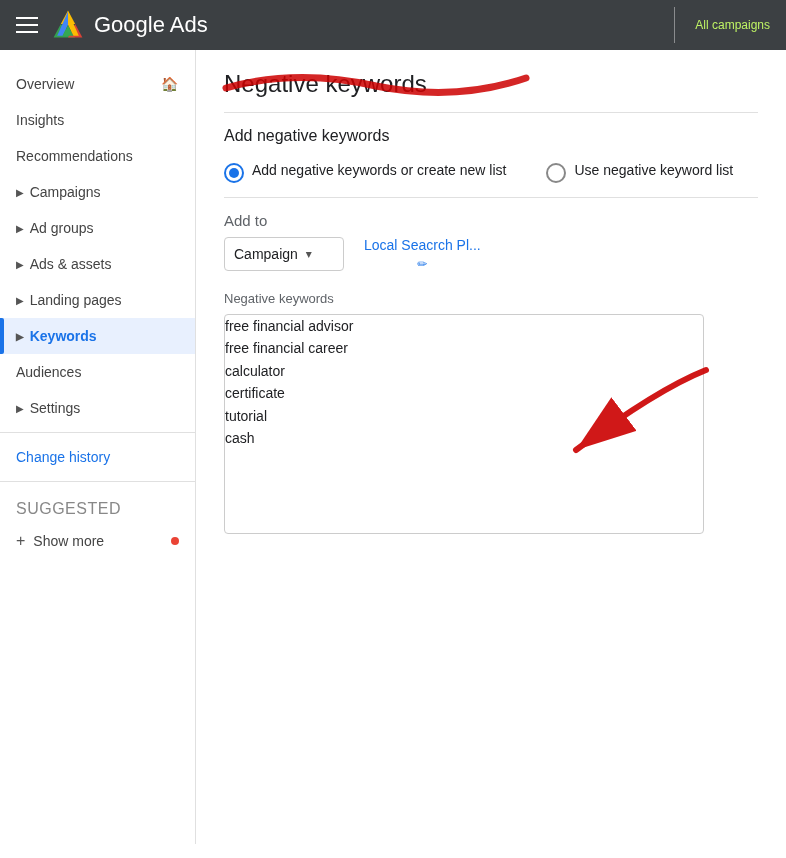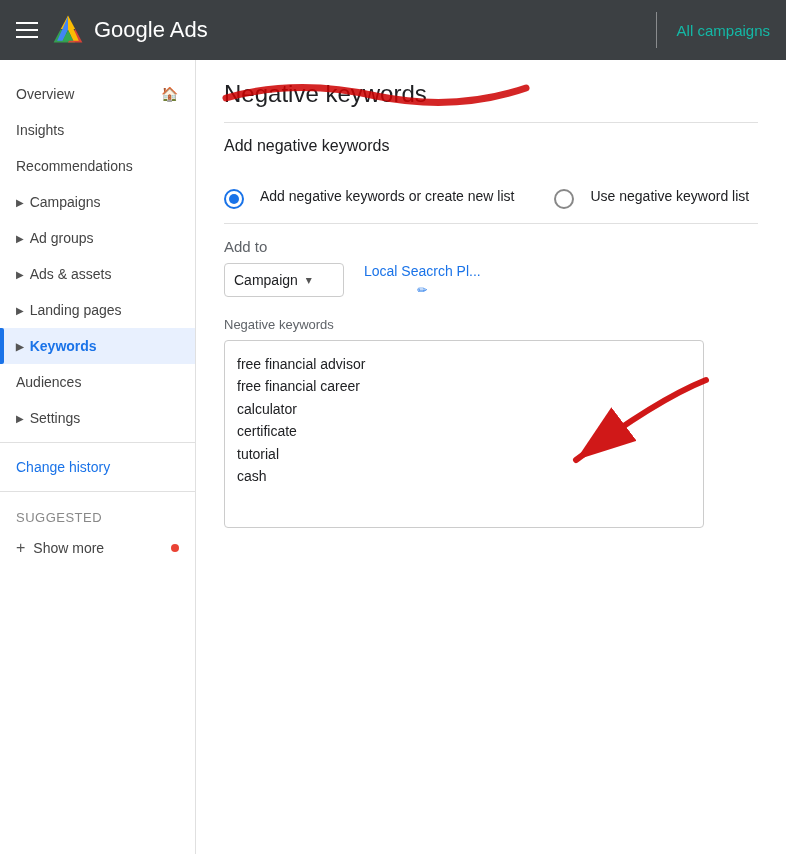--- a/index.html
+++ b/index.html
@@ -1,21 +1,21 @@
 <!DOCTYPE html>
 <html><head>
   <meta charset="utf-8">
   <style>
     * { margin: 0; padding: 0; box-sizing: border-box; }
     body { font-family: Arial, sans-serif; width: 786px; height: 858px; overflow: hidden; background: #fff; }
 
     
     .header {
       background: #3c4043;
-      height: 60px;
+      height: 50px;
       display: flex;
       align-items: center;
       padding: 0 16px;
       color: white;
     }
     .header-left {
       display: flex;
       align-items: center;
       gap: 12px;
     }
@@ -45,22 +45,22 @@
       font-weight: 400;
       color: white;
     }
     .header-divider {
       width: 1px;
       height: 36px;
       background: rgba(255,255,255,0.4);
       margin: 0 20px 0 auto;
     }
     .header-right {
-      font-size: 15px;
-      color: #14b8a6;
+      font-size: 12px;
+      color: #bef264;
       font-weight: 400;
     }
 
     
     .layout {
       display: flex;
       height: calc(858px - 64px);
     }
 
     
@@ -103,21 +103,21 @@
     }
     .sidebar-item .home-icon {
       margin-left: auto;
       color: #1a73e8;
     }
     .sidebar-item.link-style {
       color: #1a73e8;
     }
     .sidebar-section-label {
       padding: 12px 16px 4px;
-      font-size: 13px;
+      font-size: 16px;
       color: #888;
       text-transform: uppercase;
       letter-spacing: 0.5px;
     }
     .sidebar-divider {
       height: 1px;
       background: #e0e0e0;
       margin: 6px 0;
     }
     .dot-badge {
@@ -151,33 +151,33 @@
     .page-title {
       font-size: 24px;
       font-weight: 400;
       color: #202124;
       margin-bottom: 12px;
     }
     .section-title {
       font-size: 16px;
       font-weight: 500;
       color: #202124;
-      margin-bottom: 32px;
+      margin-bottom: 16px;
       margin-top: 12px;
     }
     .radio-group {
       display: flex;
       align-items: flex-start;
       gap: 40px;
       margin-bottom: 12px;
     }
     .radio-option {
       display: flex;
       align-items: flex-start;
-      gap: 16px;
+      gap: 8px;
       cursor: pointer;
     }
     .radio-circle {
       width: 20px;
       height: 20px;
       border-radius: 50%;
       border: 2px solid #1a73e8;
       display: flex;
       align-items: center;
       justify-content: center;
@@ -248,24 +248,23 @@
     .edit-icon {
       font-size: 12px;
     }
     .negative-kw-label {
       font-size: 13px;
       color: #5f6368;
       margin-bottom: 8px;
     }
     .keyword-textarea {
       width: 480px;
-      height: 188px;
+      height: 220px;
       border: 1px solid #ccc;
       border-radius: 4px;
-      padding: 12px;
       font-size: 14px;
       color: #202124;
       line-height: 1.6;
       font-family: Arial, sans-serif;
       resize: none;
     }
   </style>
 </head>
 <body>
 

